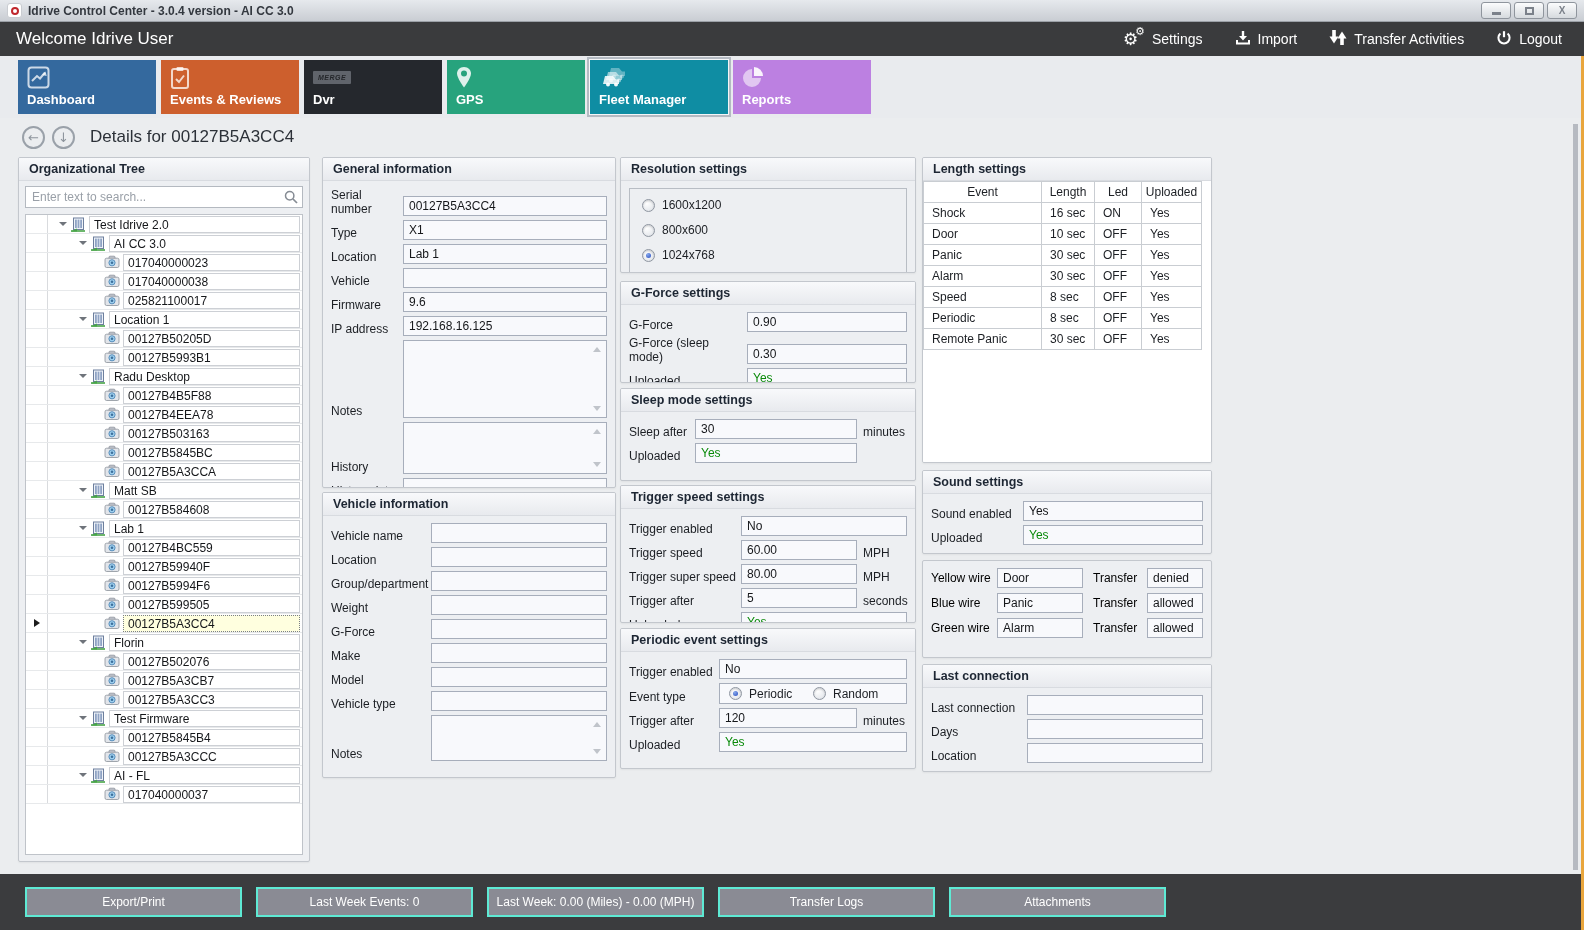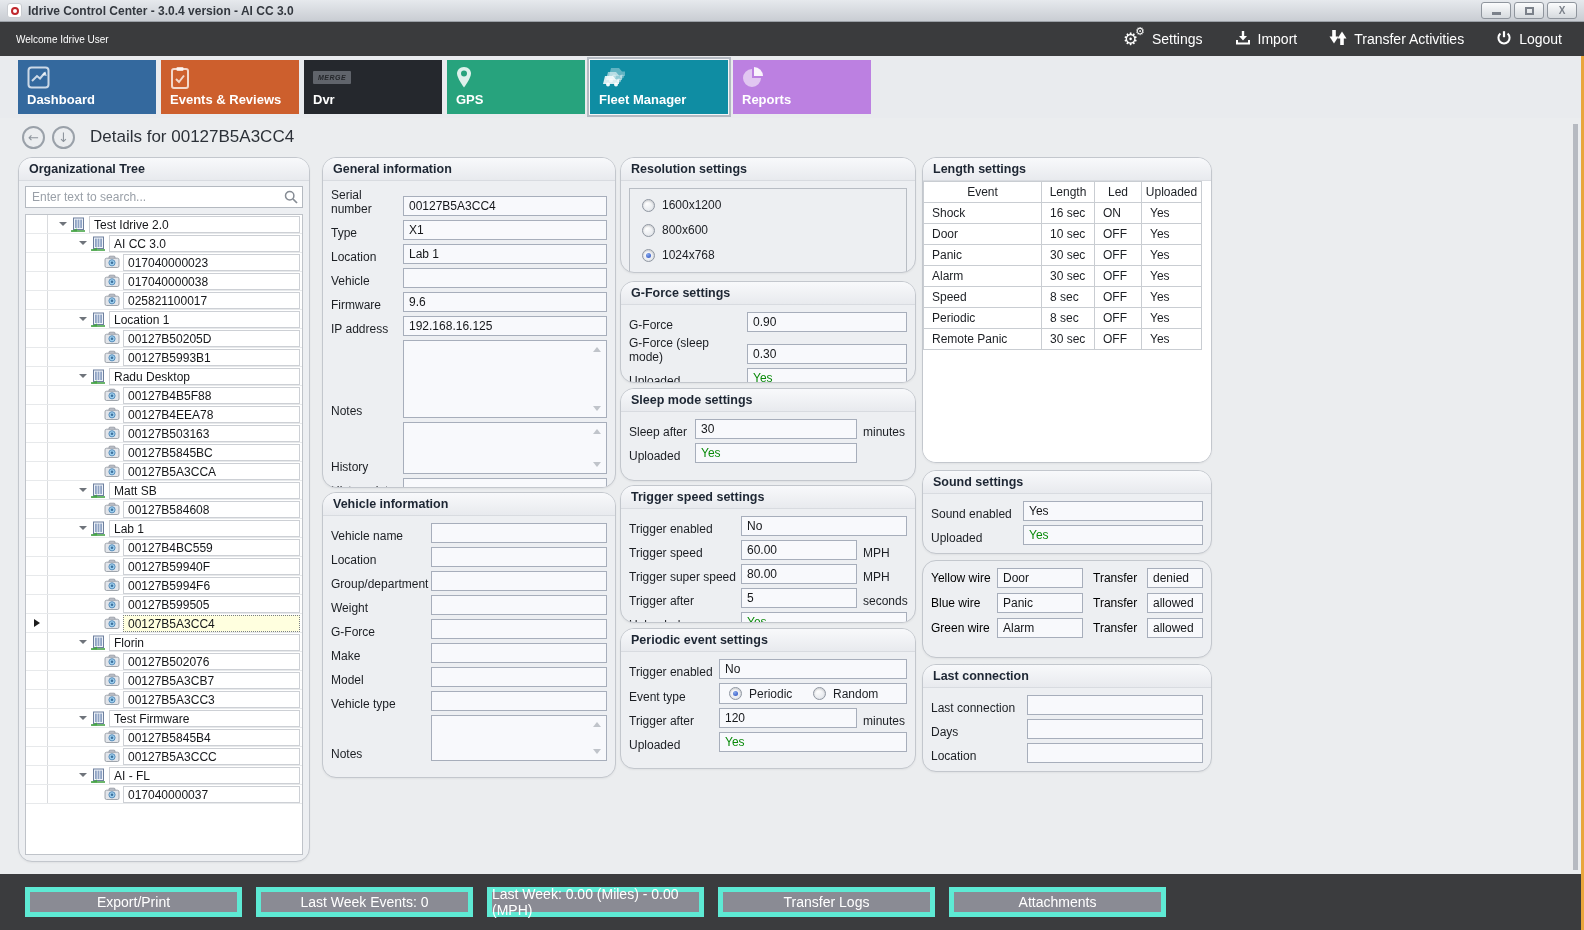--- a/index.html
+++ b/index.html
@@ -20,21 +20,21 @@
   .win-btns{margin-left:auto;display:flex;gap:3px;padding-right:3px;}
   .win-btn{width:30px;height:17px;border:1px solid #8f959d;border-radius:3px;
     background:linear-gradient(#fbfcfd,#d6dade);display:flex;align-items:center;justify-content:center;
     color:#6e747c;font-size:9px;font-weight:bold;}
   .glyph-min{width:9px;height:3px;background:#7b818a;margin-top:6px;}
   .glyph-max{width:9px;height:8px;border:2px solid #7b818a;}
   .glyph-close{color:#7b818a;font-size:10px;font-weight:bold;line-height:1;}
 
   
   .toolbar{height:34px;background:#3a3b3d;display:flex;align-items:center;color:#fff;padding:0 16px;}
-  .toolbar .welcome{font-size:10px;}
+  .toolbar .welcome{font-size:17px;}
   .toolbar .actions{margin-left:auto;display:flex;align-items:center;gap:32px;padding-right:6px;}
   .tool-item{display:flex;align-items:center;gap:7px;font-size:14px;}
   .gear-wrap{position:relative;width:22px;height:20px;}
   .gear-big{position:absolute;left:0;top:2px;font-size:17px;line-height:1;color:#fff;font-family:"DejaVu Sans",sans-serif;}
   .gear-small{position:absolute;right:0;top:-3px;font-size:11px;line-height:1;color:#fff;font-family:"DejaVu Sans",sans-serif;}
 
   
   .tabs{height:62px;background:#e9ebee;display:flex;align-items:flex-start;padding:4px 0 0 18px;gap:5px;}
   .tab{width:138px;height:54px;position:relative;color:#fff;flex:none;}
   .tab-label{position:absolute;left:9px;bottom:7px;font-size:13px;font-weight:bold;white-space:nowrap;}
@@ -50,21 +50,21 @@
     font-style:italic;padding:3px 5px;border-radius:1px;letter-spacing:.5px;}
 
   
   .details-bar{height:38px;display:flex;align-items:center;padding-left:22px;}
   .circle-btn{width:23px;height:23px;border:2px solid #9aa1a9;border-radius:50%;color:#8d949c;
     display:flex;align-items:center;justify-content:center;font-size:13px;margin-right:7px;background:transparent;
     font-family:"DejaVu Sans",sans-serif;}
   .details-title{font-size:17px;color:#2c3138;margin-left:8px;}
 
   
-  .panel{position:absolute;background:#edeff2;border:1px solid #c3c7cd;border-radius:14px;overflow:hidden;
+  .panel{position:absolute;background:#edeff2;border:1px solid #c3c7cd;border-radius:2px;overflow:hidden;
     box-shadow:0 1px 2px rgba(0,0,0,.05);}
   .panel-header{height:23px;line-height:23px;padding:0 10px;font-size:12.5px;font-weight:bold;color:#1d2633;
     background:linear-gradient(#f8f9fb,#e8eaee);border-bottom:1px solid #d8dbe0;}
   .panel-body{padding:7px 8px;}
 
   .f-row{display:flex;align-items:flex-end;margin-bottom:4px;}
   .f-label{font-size:12px;color:#1c1f24;flex:none;padding-right:4px;}
   .f-input{flex:1;min-height:20px;height:20px;border:1px solid #a7aebb;background:#f8f9fc;font-size:12px;
     color:#15171a;padding:0 5px;line-height:18px;white-space:nowrap;overflow:hidden;position:relative;}
   .f-input.green, td.green{color:#0a8a0a;}
@@ -142,21 +142,21 @@
   .expander::after{content:"";width:0;height:0;border-top:4px solid #6f747b;
     border-left:4px solid transparent;border-right:4px solid transparent;}
   .node-icon{flex:none;width:16px;height:15px;margin-right:3px;}
   .node-label{flex:1;height:17px;line-height:16px;border:1px solid #cdd0d5;background:#fff;font-size:12px;
     padding:0 4px;margin-right:2px;white-space:nowrap;overflow:hidden;color:#15171a;}
   .selected .node-label{background:#ffffdf;border:1px dotted #7a7f86;}
 
   
   .bottom-bar{position:absolute;left:0;right:0;bottom:0;height:56px;background:#3b3c3e;
     display:flex;align-items:center;padding-left:25px;gap:14px;}
-  .bb-btn{width:217px;height:30px;background:#8a8b94;border:5px solid #5eead4;color:#fff;font-size:14px;
+  .bb-btn{width:217px;height:30px;background:#8a8b94;border:2px solid #5eead4;color:#fff;font-size:12px;
     display:flex;align-items:center;justify-content:center;flex:none;}
 
   
   .scroll-strip{position:absolute;top:124px;bottom:60px;right:6px;width:5px;background:#b6bac1;}
   .edge-line{position:absolute;top:56px;bottom:0;right:0;width:3px;background:#e9a63d;}
 
   
   #treepanel{top:157px;left:18px;width:292px;height:705px;}
   #general{top:157px;left:322px;width:294px;height:331px;}
   #vehicle{top:492px;left:322px;width:294px;height:286px;}

